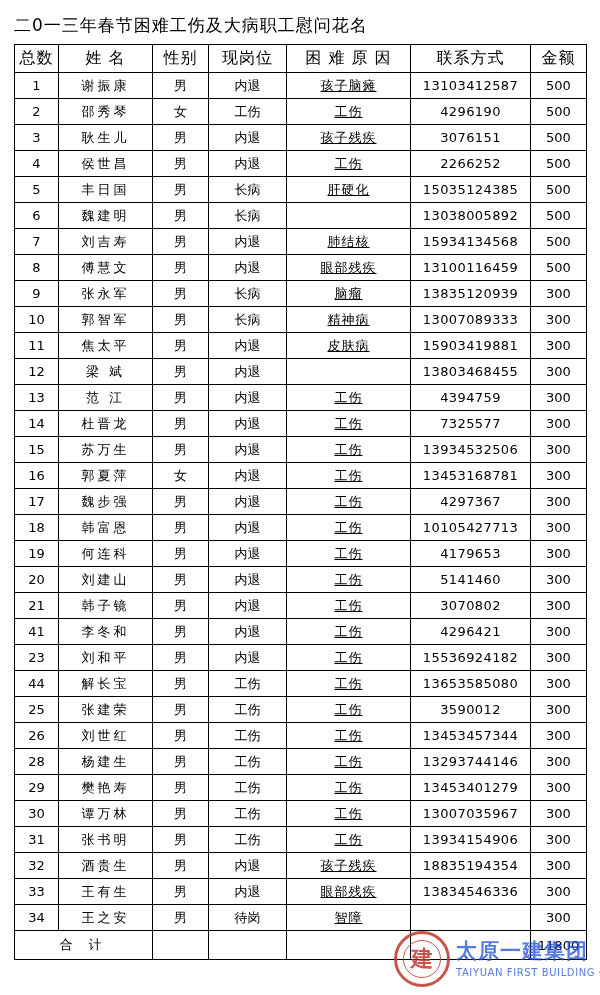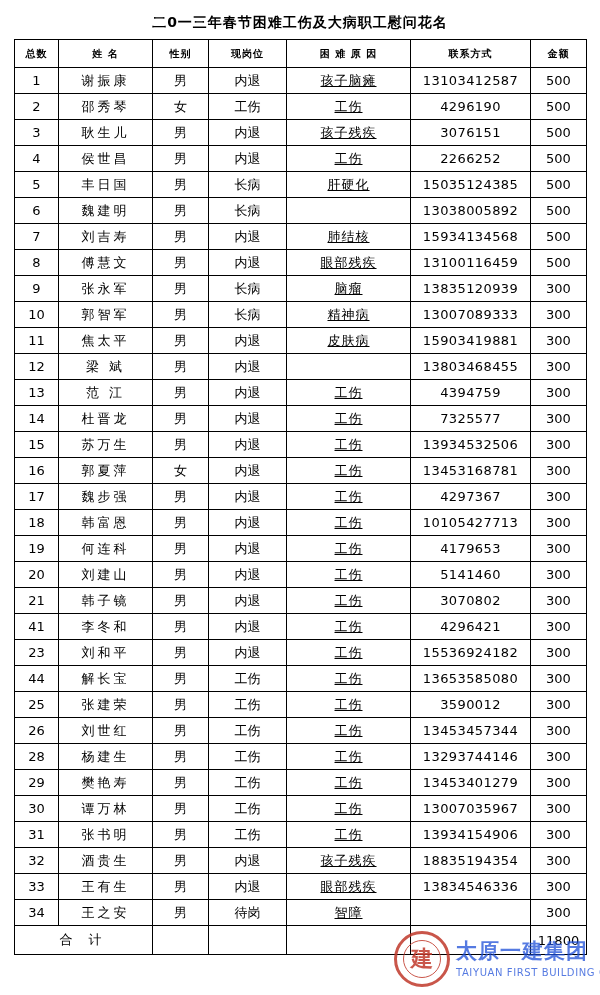--- a/index.html
+++ b/index.html
@@ -16,23 +16,23 @@
     overflow: hidden;
   }
   .page {
     width: 600px;
     height: 995px;
     position: relative;
     box-sizing: border-box;
     padding: 10px 14px 0 14px;
   }
   .doc-title {
-    text-align: center;
-    font-size: 14px;
-    font-weight: bold;
+    text-align: left;
+    font-size: 17px;
+    font-weight: normal;
     letter-spacing: 1px;
     margin: 4px 0 7px 0;
     font-family: "DejaVu Sans", "Liberation Sans", sans-serif;
     white-space: nowrap;
   }
   table.roster {
     border-collapse: collapse;
     width: 572px;
     margin: 0 auto;
     table-layout: fixed;
@@ -41,22 +41,22 @@
     border: 1px solid #000000;
     text-align: center;
     vertical-align: middle;
     font-size: 13px;
     height: 25px;
     padding: 0 2px;
     overflow: hidden;
     white-space: nowrap;
   }
   table.roster thead th {
-    font-weight: bold;
-    font-size: 10px;
+    font-weight: normal;
+    font-size: 16px;
     letter-spacing: 1px;
     height: 27px;
   }
   col.c-idx   { width: 44px; }
   col.c-name  { width: 94px; }
   col.c-sex   { width: 56px; }
   col.c-post  { width: 78px; }
   col.c-reason{ width: 124px; }
   col.c-phone { width: 120px; }
   col.c-amt   { width: 56px; }

